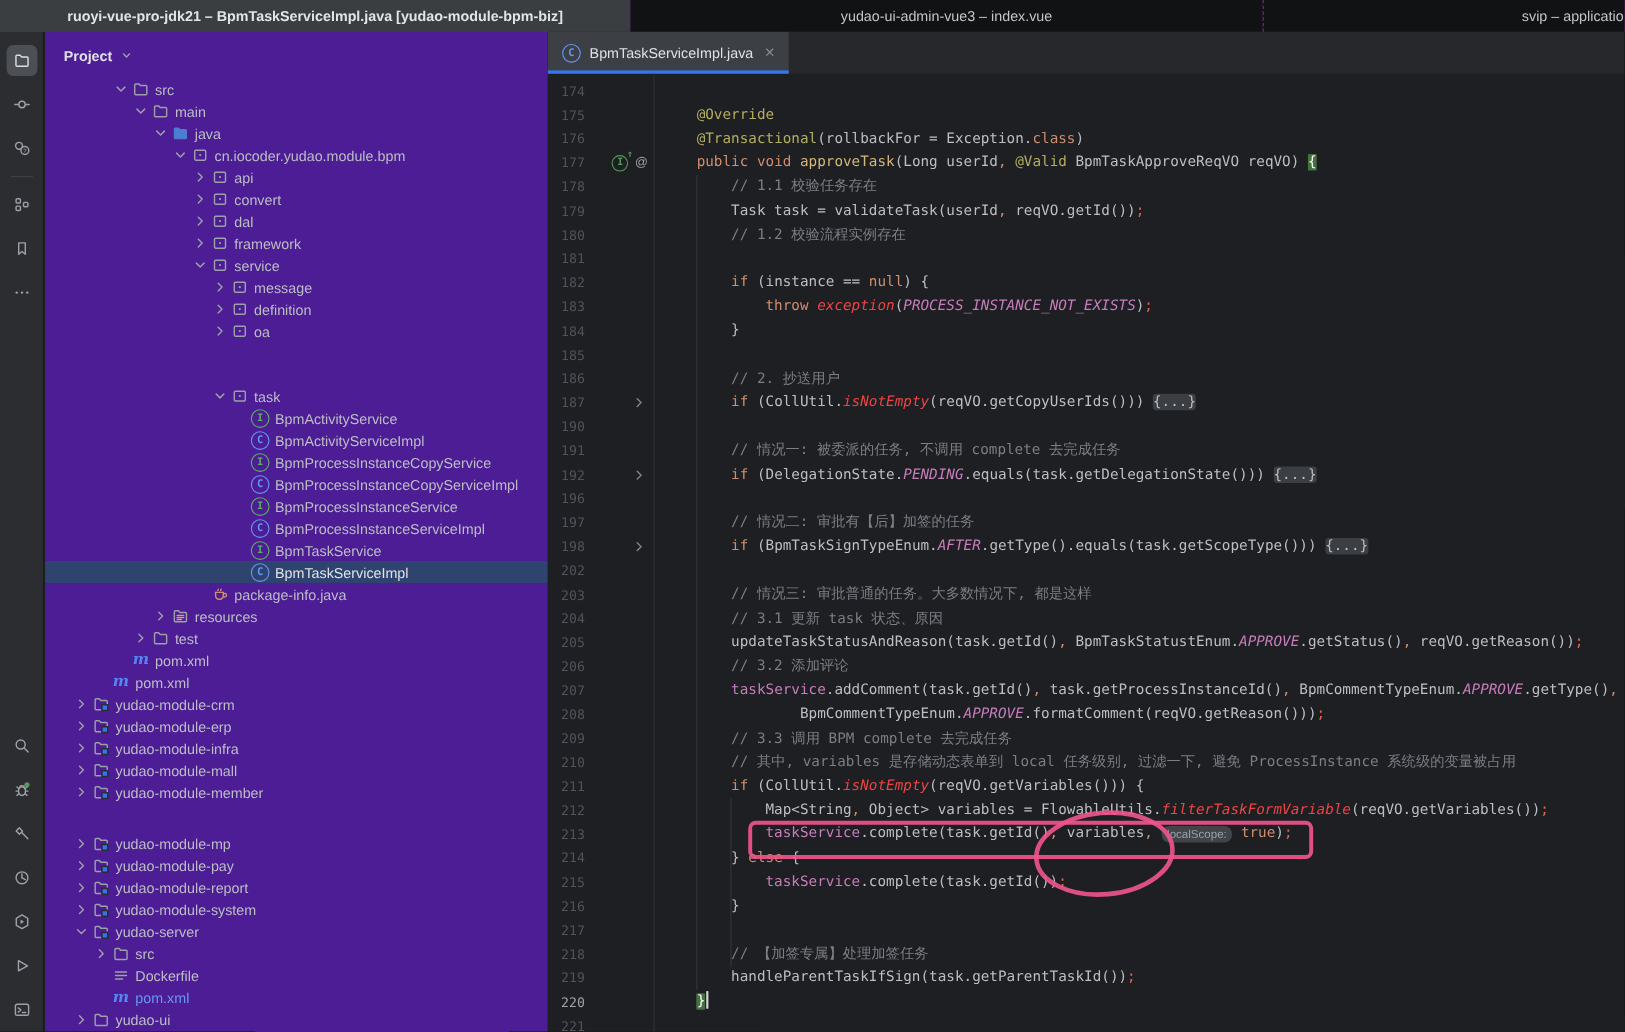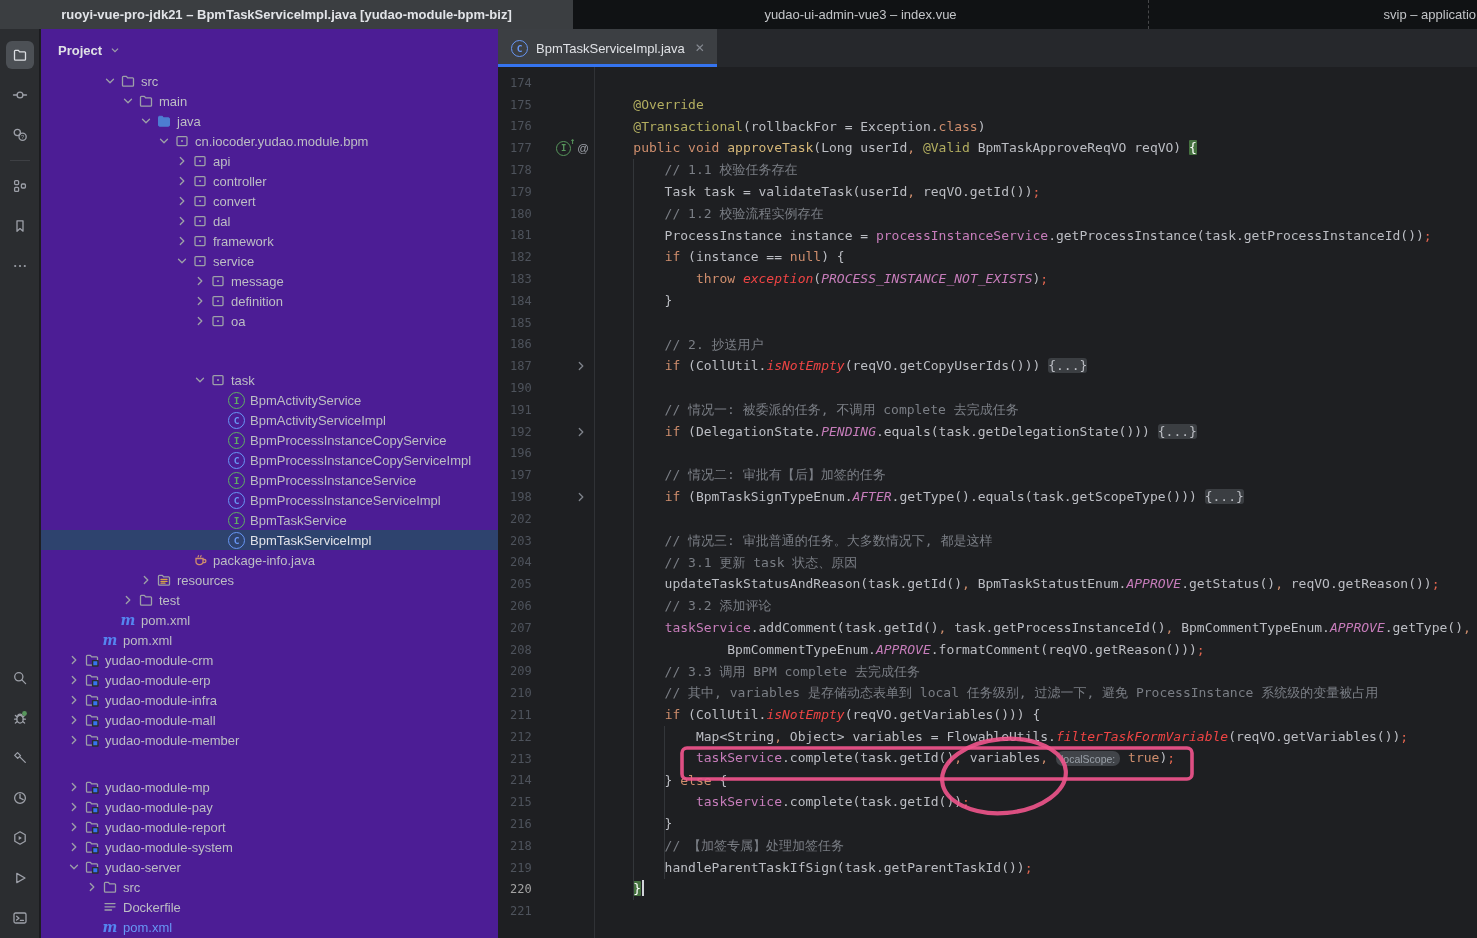--- a/index.html
+++ b/index.html
@@ -270,34 +270,20 @@
             <svg width="16" height="16" viewBox="0 0 16 16" fill="none" stroke="currentColor" stroke-width="1.3" stroke-linecap="round" stroke-linejoin="round">
               <path d="M6.3 4.5L9.8 8l-3.5 3.5"></path>
             </svg>
           </span>
           <span class="ticon">
             <svg width="16" height="16" viewBox="0 0 16 16" fill="none" stroke="currentColor" stroke-width="1.3" stroke-linecap="round" stroke-linejoin="round">
               <rect x="3" y="3.6" width="10" height="9" rx="1"></rect>
               <circle cx="8" cy="8" r="1" fill="currentColor" stroke="none"></circle>
             </svg>
           </span>
-          <span class="tree-label">controller</span>
-        </div>
-        <div class="tree-row" style="padding-left: 132px;">
-          <span class="ticon">
-            <svg width="16" height="16" viewBox="0 0 16 16" fill="none" stroke="currentColor" stroke-width="1.3" stroke-linecap="round" stroke-linejoin="round">
-              <path d="M6.3 4.5L9.8 8l-3.5 3.5"></path>
-            </svg>
-          </span>
-          <span class="ticon">
-            <svg width="16" height="16" viewBox="0 0 16 16" fill="none" stroke="currentColor" stroke-width="1.3" stroke-linecap="round" stroke-linejoin="round">
-              <rect x="3" y="3.6" width="10" height="9" rx="1"></rect>
-              <circle cx="8" cy="8" r="1" fill="currentColor" stroke="none"></circle>
-            </svg>
-          </span>
           <span class="tree-label">convert</span>
         </div>
         <div class="tree-row" style="padding-left: 132px;">
           <span class="ticon">
             <svg width="16" height="16" viewBox="0 0 16 16" fill="none" stroke="currentColor" stroke-width="1.3" stroke-linecap="round" stroke-linejoin="round">
               <path d="M6.3 4.5L9.8 8l-3.5 3.5"></path>
             </svg>
           </span>
           <span class="ticon">
             <svg width="16" height="16" viewBox="0 0 16 16" fill="none" stroke="currentColor" stroke-width="1.3" stroke-linecap="round" stroke-linejoin="round">
@@ -742,21 +728,20 @@
           <pre class="codeline"><span class="pln">        Task task = validateTask(userId</span><span class="com">,</span><span class="pln"> reqVO.getId())</span><span class="sem">;</span></pre>
         </div>
         <div class="code-row">
           <span class="ln">180</span>
           <span class="marks"></span>
           <pre class="codeline"><span class="cmt">        // 1.2 校验流程实例存在</span></pre>
         </div>
         <div class="code-row">
           <span class="ln">181</span>
           <span class="marks"></span>
-          <pre class="codeline"><span class="pln">        ProcessInstance instance = </span><span class="fld">processInstanceService</span><span class="pln">.getProcessInstance(task.getProcessInstanceId())</span><span class="sem">;</span></pre>
         </div>
         <div class="code-row">
           <span class="ln">182</span>
           <span class="marks"></span>
           <pre class="codeline"><span class="pln">        </span><span class="kw">if</span><span class="pln"> (instance == </span><span class="kw">null</span><span class="pln">) {</span></pre>
         </div>
         <div class="code-row">
           <span class="ln">183</span>
           <span class="marks"></span>
           <pre class="codeline"><span class="pln">            </span><span class="kw">throw </span><span class="smth">exception</span><span class="pln">(</span><span class="enm">PROCESS_INSTANCE_NOT_EXISTS</span><span class="pln">)</span><span class="sem">;</span></pre>
@@ -896,20 +881,25 @@
         </div>
         <div class="code-row">
           <span class="ln">215</span>
           <span class="marks"></span>
           <pre class="codeline"><span class="pln">            </span><span class="fld">taskService</span><span class="pln">.complete(task.getId())</span><span class="sem">;</span></pre>
         </div>
         <div class="code-row">
           <span class="ln">216</span>
           <span class="marks"></span>
           <pre class="codeline"><span class="pln">        }</span></pre>
+        </div>
+        <div class="code-row">
+          <span class="ln">217</span>
+          <span class="marks"></span>
+          <pre class="codeline"></pre>
         </div>
         <div class="code-row">
           <span class="ln">218</span>
           <span class="marks"></span>
           <pre class="codeline"><span class="cmt">        // 【加签专属】处理加签任务</span></pre>
         </div>
         <div class="code-row">
           <span class="ln">219</span>
           <span class="marks"></span>
           <pre class="codeline"><span class="pln">        handleParentTaskIfSign(task.getParentTaskId())</span><span class="sem">;</span></pre>

